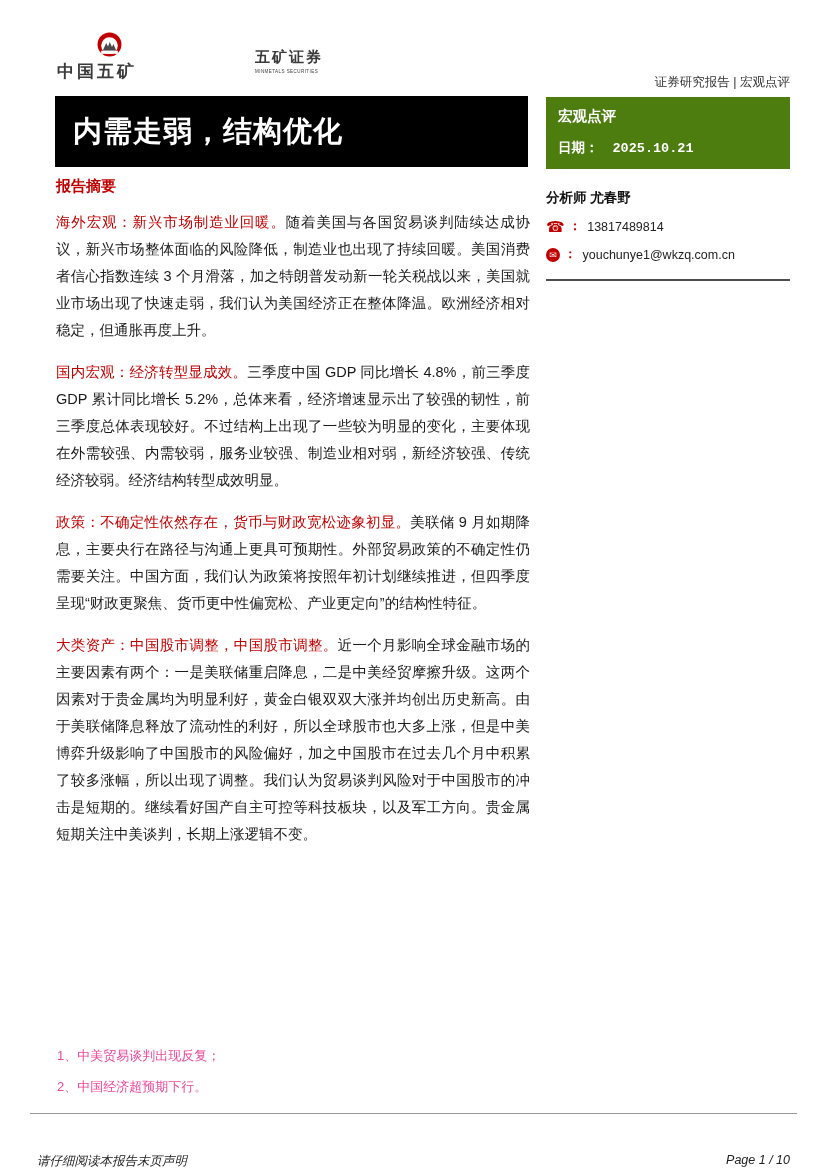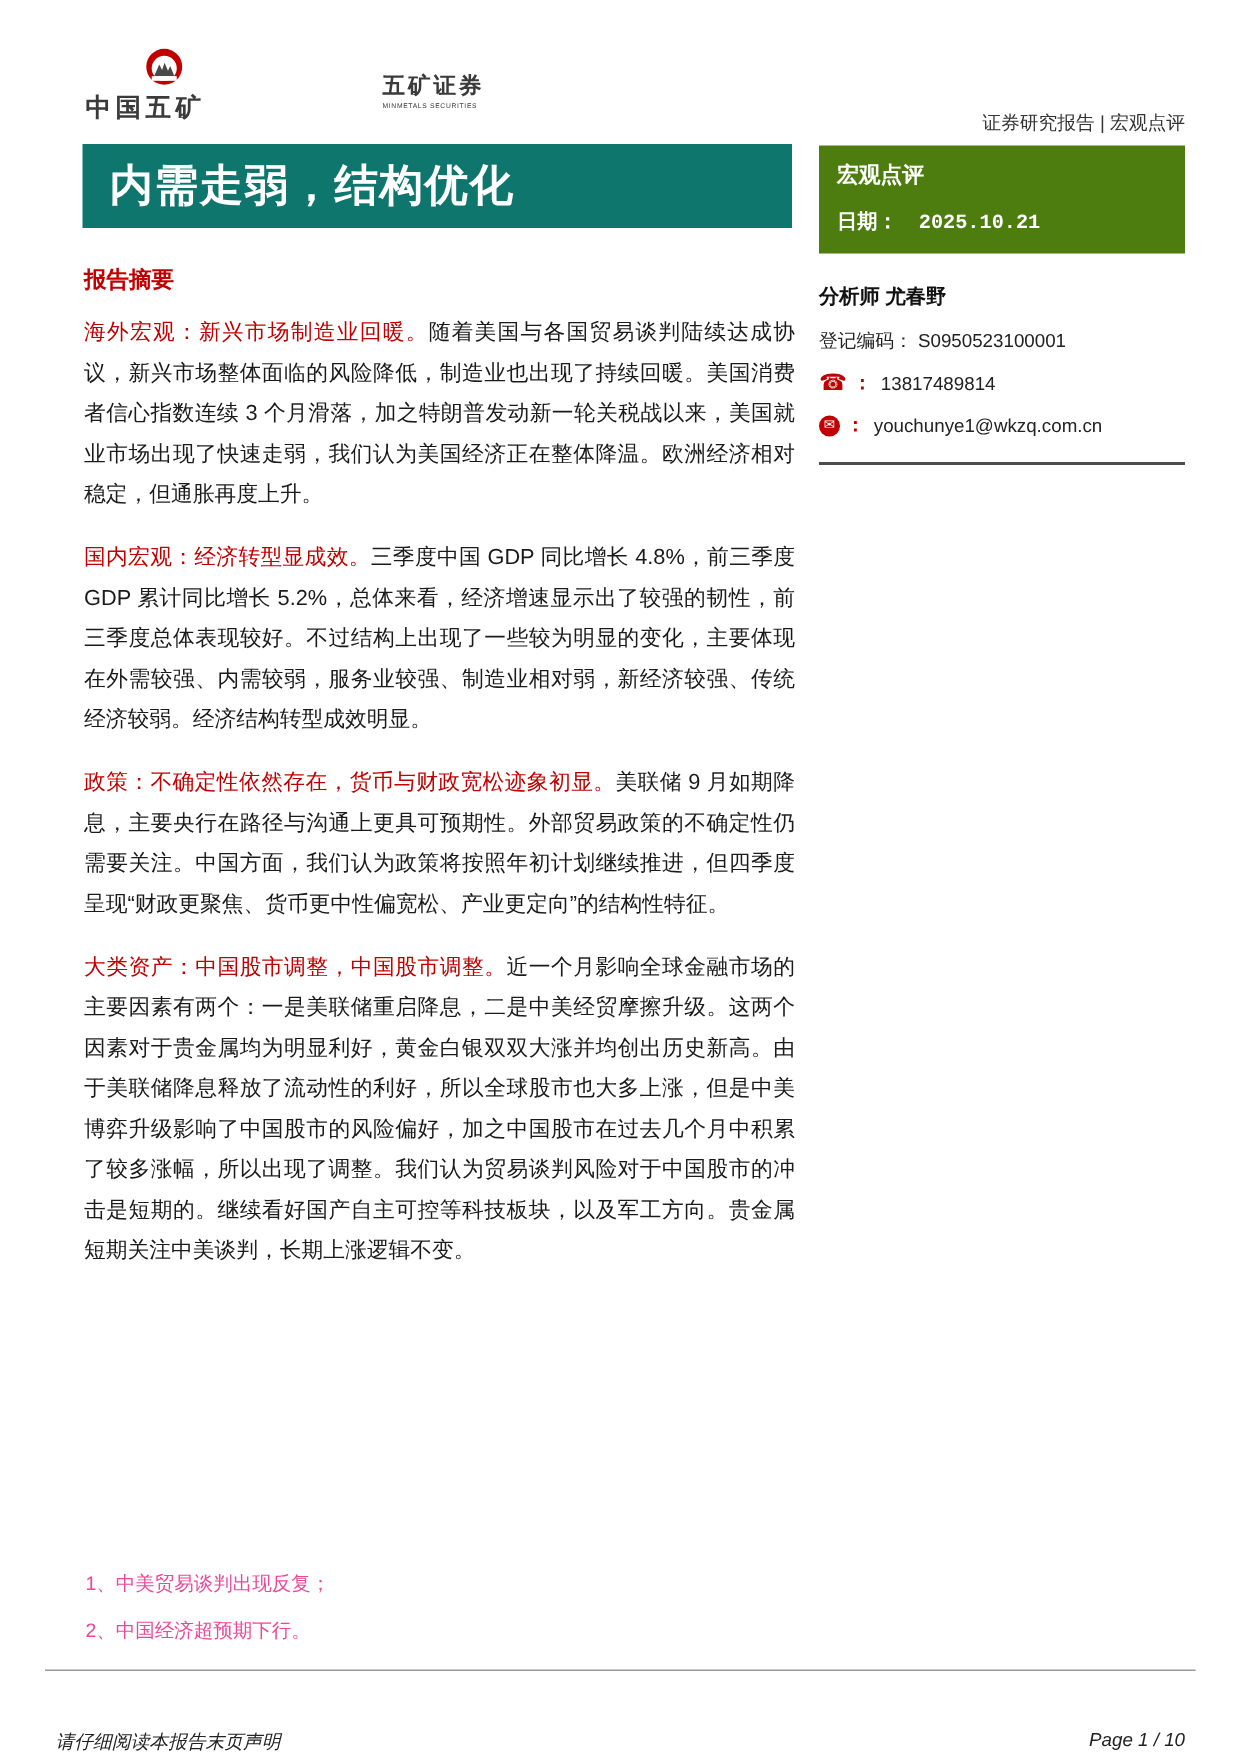--- a/index.html
+++ b/index.html
@@ -17,22 +17,22 @@
   .emblem { position: absolute; left: 40px; top: 2px; width: 25px; height: 25px; }
   .logo-cn { position: absolute; left: 0; top: 30px; font-size: 17px; font-weight: bold; color: #3a3a3a; letter-spacing: 3px; white-space: nowrap; }
   .brand-block { position: absolute; left: 255px; top: 48px; width: 120px; }
   .brand-cn { font-size: 15px; font-weight: bold; color: #3a3a3a; letter-spacing: 2px; white-space: nowrap; }
   .brand-en { font-size: 5px; color: #3a3a3a; letter-spacing: 0.5px; white-space: nowrap; margin-top: 1px; transform: scale(0.9); transform-origin: left; }
 
   .topline { position: absolute; right: 37px; top: 74px; font-size: 12.5px; color: #333; }
 
   
   .banner {
-    position: absolute; left: 55px; top: 96px; width: 473px; height: 56px;
-    background: #0f766e; color: #fff;
+    position: absolute; left: 55px; top: 96px; width: 473px; height: 71px;
+    background: #000000; color: #fff;
     display: flex; align-items: center; padding-left: 18px;
   }
   .banner h1 { font-size: 29px; font-weight: bold; letter-spacing: 1px; }
 
   
   .sidebar { position: absolute; left: 546px; top: 97px; width: 244px; }
   .side-box { background: #4d7c0f; color: #fff; padding: 10px 12px 12px 12px; }
   .side-box .cat { font-size: 14.5px; font-weight: bold; margin-bottom: 13px; }
   .side-box .date-row { font-size: 13.5px; font-weight: bold; }
   .side-box .date-row .dv { margin-left: 14px; font-family: Liberation Mono, monospace; }
@@ -93,21 +93,20 @@
 </div>
 
 <div class="sidebar">
   <div class="side-box">
     <div class="cat">宏观点评</div>
     <div class="date-row">
       <span>日期：</span><span class="dv">2025.10.21</span>
     </div>
   </div>
   <div class="analyst">分析师 尤春野</div>
-  <div class="reg">登记编码： S0950523100001</div>
   <div class="contact-row">
     <span class="phone-glyph">☎</span>
     <span class="colon">：</span>
     <span>13817489814</span>
   </div>
   <div class="contact-row">
     <span class="mail-glyph">✉</span>
     <span class="colon">：</span>
     <span>youchunye1@wkzq.com.cn</span>
   </div>

